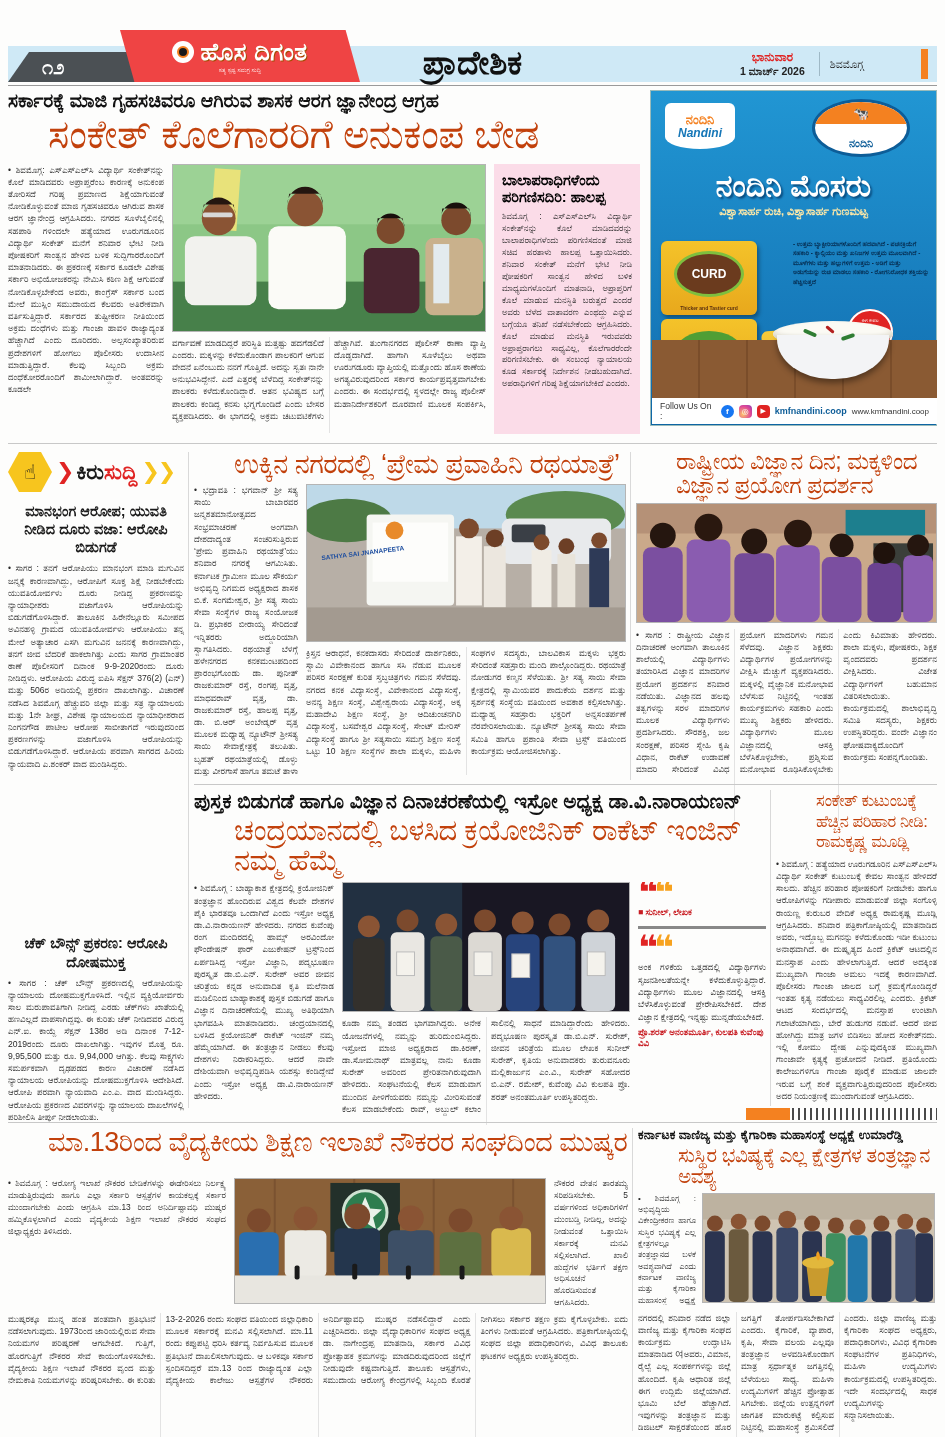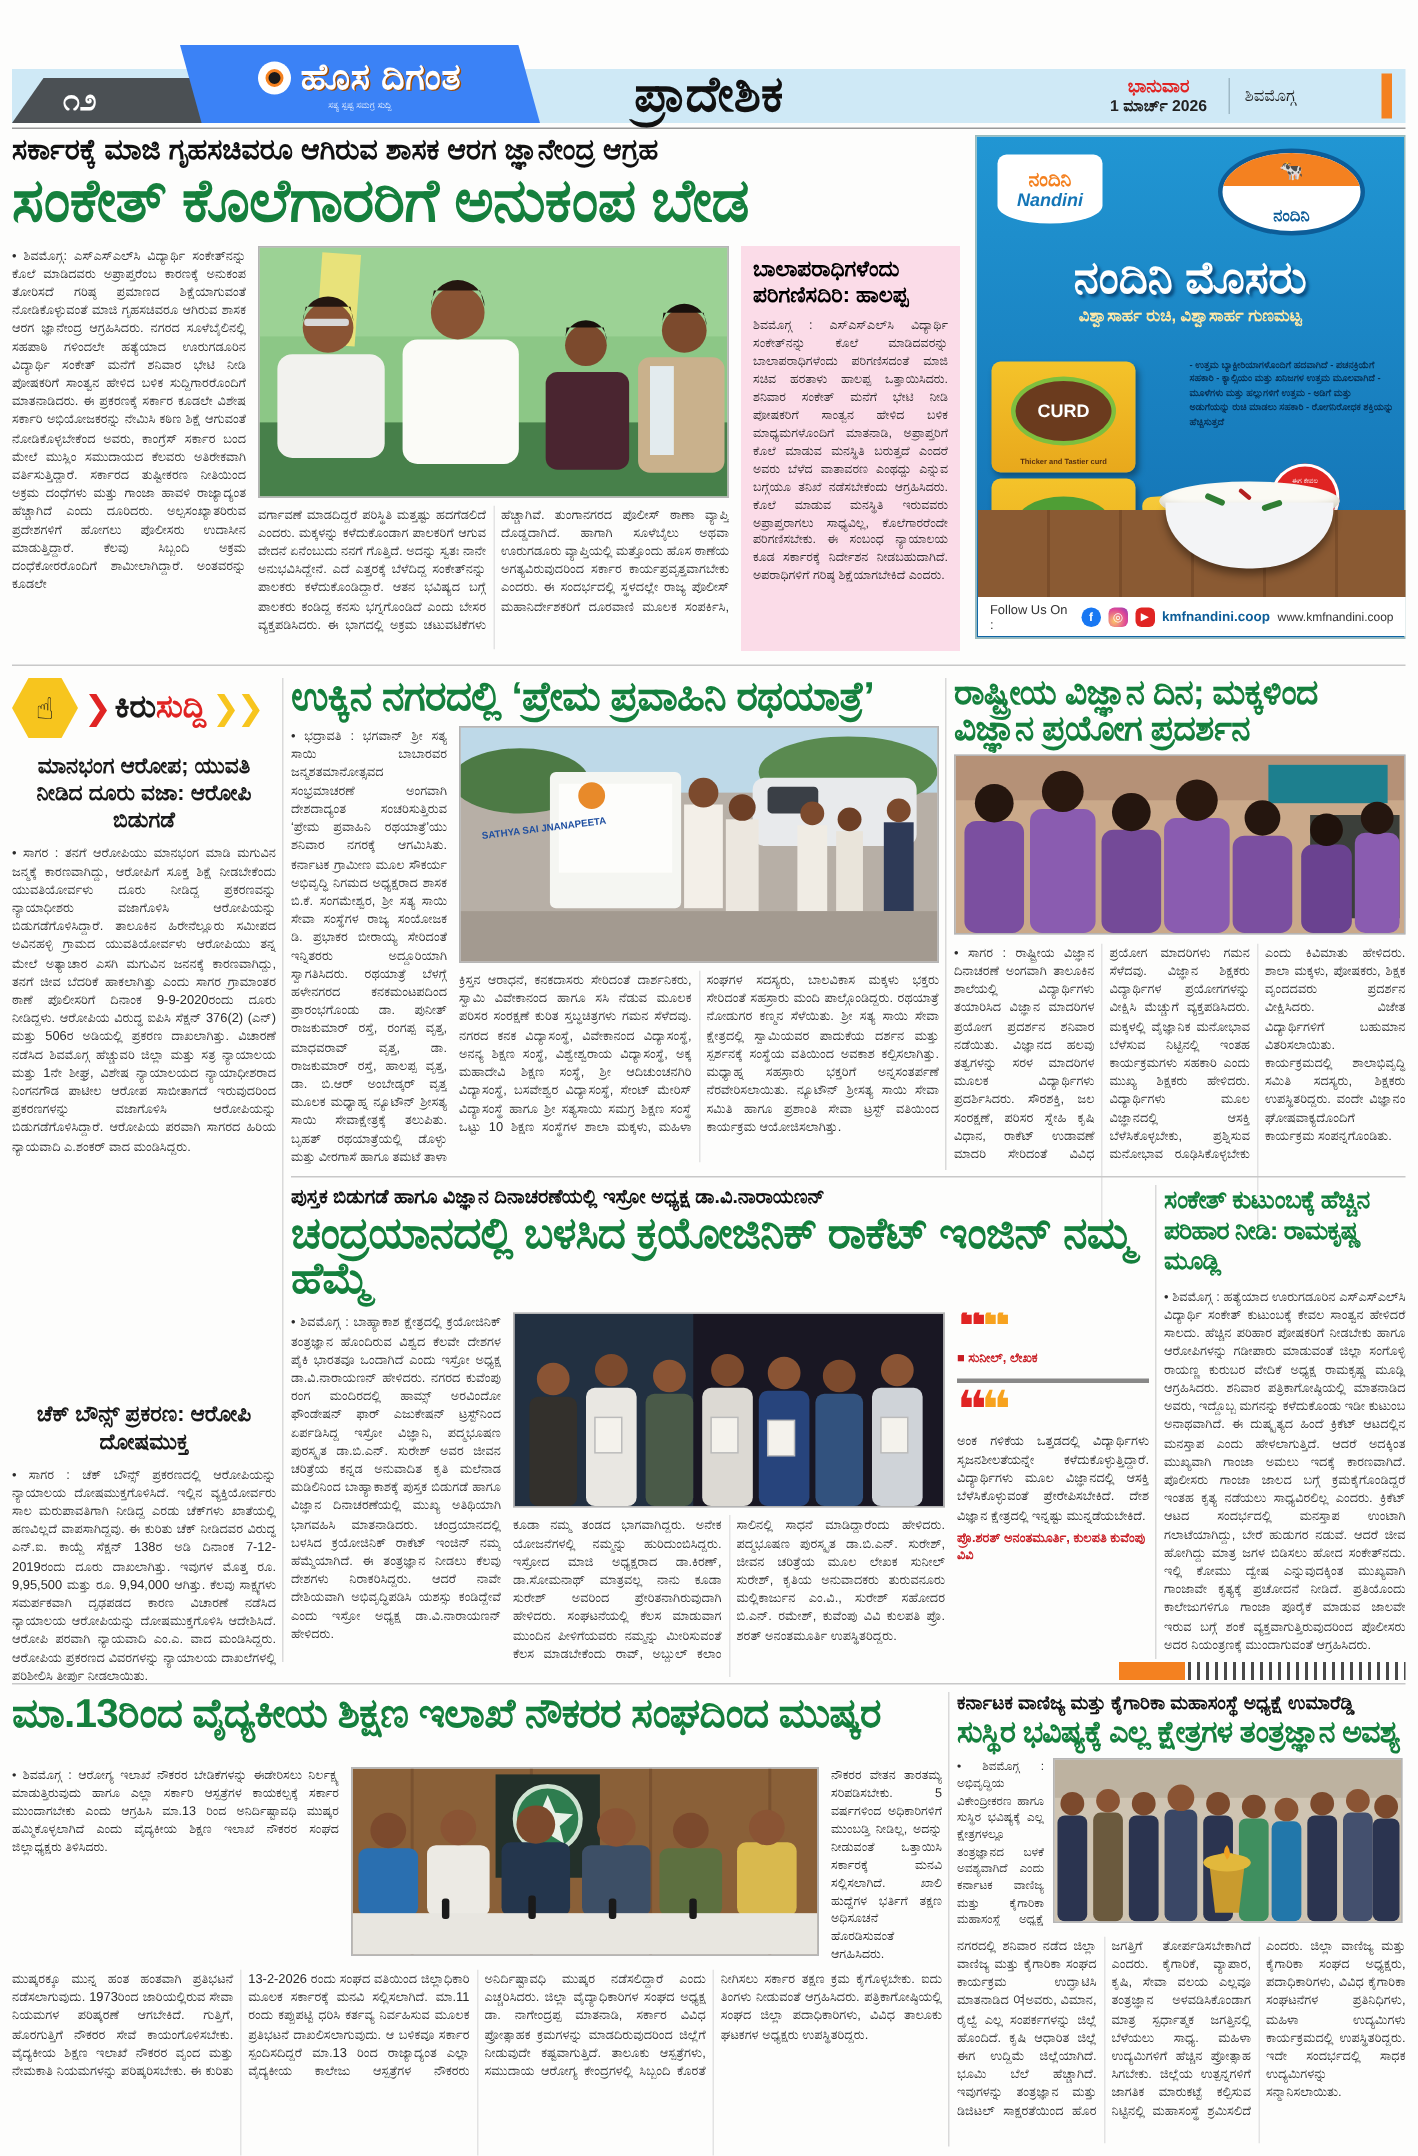--- a/index.html
+++ b/index.html
@@ -10,39 +10,39 @@
   }
   .abs{position:absolute;}
   .ruleh{position:absolute;height:1px;background:#c8c8c8;}
   .rulev{position:absolute;width:1px;background:#d9d9d9;}
 
   
   .hdr-bar{left:8px;top:46px;width:929px;height:36px;background:#cfe9f6;}
   .pagenum-tab{left:8px;top:52px;width:150px;height:30px;background:#4b5054;
     clip-path:polygon(0 100%,14% 0,100% 0,100% 100%);
     color:#fff;font-weight:bold;font-size:20px;display:flex;align-items:center;padding-left:34px;box-sizing:border-box;}
-  .masthead{left:120px;top:30px;width:240px;height:52px;background:#3b82f6;
+  .masthead{left:120px;top:30px;width:240px;height:52px;background:#ef4444;
     clip-path:polygon(0 0,94% 0,100% 100%,6% 100%);
     display:flex;flex-direction:column;align-items:center;justify-content:center;color:#fff;}
   .masthead .mh-row{display:flex;align-items:center;gap:6px;}
   .mh-logo{width:22px;height:22px;border-radius:50%;background:#fff;position:relative;flex:0 0 auto;}
   .mh-logo:after{content:"";position:absolute;left:5px;top:5px;width:12px;height:12px;border-radius:50%;background:#1a1a1a;border:2px solid #f48120;box-sizing:border-box;}
   .mh-title{font-size:24px;font-weight:800;letter-spacing:.5px;text-shadow:1px 1px 0 #a34d00;}
   .mh-tag{font-size:6px;opacity:.9;margin-top:1px;}
   .section-title{left:0;top:44px;width:945px;text-align:center;font-size:33px;font-weight:800;color:#111;}
   .hdr-right{left:740px;top:49px;width:188px;height:30px;display:flex;align-items:center;font-size:11px;}
   .hdr-day{color:#e02423;font-weight:800;text-align:center;line-height:1.15;font-size:12px;}
   .hdr-day small{display:block;color:#222;font-weight:700;font-size:10.5px;}
   .hdr-sep{width:1px;height:24px;background:#9fb9c6;margin:0 10px 0 14px;}
   .hdr-ed{font-weight:400;font-size:11px;color:#222;}
   .hdr-orange{position:absolute;right:0;top:0;width:7px;height:30px;background:#f48120;}
 
   
   .kick{font-weight:800;color:#111;}
-  .headline{font-weight:700;color:#15803d;line-height:1.04;letter-spacing:-.5px;}
+  .headline{font-weight:400;color:#c2410c;line-height:1.04;letter-spacing:-.5px;margin-left:40px;}
   .bt{font-size:8.6px;line-height:1.42;text-align:justify;color:#2a2a2a;overflow:hidden;}
   .c2{column-count:2;column-gap:10px;column-rule:1px solid #e3e3e3;}
   .c3{column-count:3;column-gap:10px;column-rule:1px solid #e3e3e3;}
   .c4{column-count:4;column-gap:10px;column-rule:1px solid #e3e3e3;}
   .photo{background:#ccc;overflow:hidden;position:relative;border:1px solid #b5b5b5;box-sizing:border-box;}
   .photo svg{display:block;width:100%;height:100%;}
 
   
   .pinkbox{background:#fbdce8;padding:8px 8px;box-sizing:border-box;overflow:hidden;}
   .pinkbox .pb-title{font-size:14.5px;font-weight:800;line-height:1.2;margin-bottom:5px;color:#000;}
@@ -294,21 +294,21 @@
           <circle cx="283" cy="42" r="11" fill="#25160f"></circle>
       </g>
     </svg>
   </div>
   <div class="bt c3" style="height:192px;margin-top:6px;">• ಸಾಗರ : ರಾಷ್ಟ್ರೀಯ ವಿಜ್ಞಾನ ದಿನಾಚರಣೆ ಅಂಗವಾಗಿ ತಾಲೂಕಿನ ಶಾಲೆಯಲ್ಲಿ ವಿದ್ಯಾರ್ಥಿಗಳು ತಯಾರಿಸಿದ ವಿಜ್ಞಾನ ಮಾದರಿಗಳ ಪ್ರಯೋಗ ಪ್ರದರ್ಶನ ಶನಿವಾರ ನಡೆಯಿತು. ವಿಜ್ಞಾನದ ಹಲವು ತತ್ವಗಳನ್ನು ಸರಳ ಮಾದರಿಗಳ ಮೂಲಕ ವಿದ್ಯಾರ್ಥಿಗಳು ಪ್ರದರ್ಶಿಸಿದರು. ಸೌರಶಕ್ತಿ, ಜಲ ಸಂರಕ್ಷಣೆ, ಪರಿಸರ ಸ್ನೇಹಿ ಕೃಷಿ ವಿಧಾನ, ರಾಕೆಟ್ ಉಡಾವಣೆ ಮಾದರಿ ಸೇರಿದಂತೆ ವಿವಿಧ ಪ್ರಯೋಗ ಮಾದರಿಗಳು ಗಮನ ಸೆಳೆದವು. ವಿಜ್ಞಾನ ಶಿಕ್ಷಕರು ವಿದ್ಯಾರ್ಥಿಗಳ ಪ್ರಯೋಗಗಳನ್ನು ವೀಕ್ಷಿಸಿ ಮೆಚ್ಚುಗೆ ವ್ಯಕ್ತಪಡಿಸಿದರು. ಮಕ್ಕಳಲ್ಲಿ ವೈಜ್ಞಾನಿಕ ಮನೋಭಾವ ಬೆಳೆಸುವ ನಿಟ್ಟಿನಲ್ಲಿ ಇಂತಹ ಕಾರ್ಯಕ್ರಮಗಳು ಸಹಕಾರಿ ಎಂದು ಮುಖ್ಯ ಶಿಕ್ಷಕರು ಹೇಳಿದರು. ವಿದ್ಯಾರ್ಥಿಗಳು ಮೂಲ ವಿಜ್ಞಾನದಲ್ಲಿ ಆಸಕ್ತಿ ಬೆಳೆಸಿಕೊಳ್ಳಬೇಕು, ಪ್ರಶ್ನಿಸುವ ಮನೋಭಾವ ರೂಢಿಸಿಕೊಳ್ಳಬೇಕು ಎಂದು ಕಿವಿಮಾತು ಹೇಳಿದರು. ಶಾಲಾ ಮಕ್ಕಳು, ಪೋಷಕರು, ಶಿಕ್ಷಕ ವೃಂದದವರು ಪ್ರದರ್ಶನ ವೀಕ್ಷಿಸಿದರು. ವಿಜೇತ ವಿದ್ಯಾರ್ಥಿಗಳಿಗೆ ಬಹುಮಾನ ವಿತರಿಸಲಾಯಿತು. ಕಾರ್ಯಕ್ರಮದಲ್ಲಿ ಶಾಲಾಭಿವೃದ್ಧಿ ಸಮಿತಿ ಸದಸ್ಯರು, ಶಿಕ್ಷಕರು ಉಪಸ್ಥಿತರಿದ್ದರು. ವಂದೇ ವಿಜ್ಞಾನಂ ಘೋಷವಾಕ್ಯದೊಂದಿಗೆ ಕಾರ್ಯಕ್ರಮ ಸಂಪನ್ನಗೊಂಡಿತು.</div>
 </div>
 
 <div class="ruleh" style="left:194px;top:784px;width:743px;"></div>
 
 <div class="abs" style="left:194px;top:790px;width:572px;height:316px;">
-  <div class="kick" style="font-size:13px;">ಪುಸ್ತಕ ಬಿಡುಗಡೆ ಹಾಗೂ ವಿಜ್ಞಾನ ದಿನಾಚರಣೆಯಲ್ಲಿ ಇಸ್ರೋ ಅಧ್ಯಕ್ಷ ಡಾ.ವಿ.ನಾರಾಯಣನ್</div>
+  <div class="kick" style="font-size:20px;">ಪುಸ್ತಕ ಬಿಡುಗಡೆ ಹಾಗೂ ವಿಜ್ಞಾನ ದಿನಾಚರಣೆಯಲ್ಲಿ ಇಸ್ರೋ ಅಧ್ಯಕ್ಷ ಡಾ.ವಿ.ನಾರಾಯಣನ್</div>
   <div class="headline" style="font-size:29px;margin-top:2px;">ಚಂದ್ರಯಾನದಲ್ಲಿ ಬಳಸಿದ ಕ್ರಯೋಜಿನಿಕ್ ರಾಕೆಟ್ ಇಂಜಿನ್ ನಮ್ಮ ಹೆಮ್ಮೆ</div>
   <div style="display:flex;gap:8px;margin-top:7px;height:244px;">
     <div class="bt" style="width:140px;flex:0 0 auto;">• ಶಿವಮೊಗ್ಗ : ಬಾಹ್ಯಾಕಾಶ ಕ್ಷೇತ್ರದಲ್ಲಿ ಕ್ರಯೋಜಿನಿಕ್ ತಂತ್ರಜ್ಞಾನ ಹೊಂದಿರುವ ವಿಶ್ವದ ಕೆಲವೇ ದೇಶಗಳ ಪೈಕಿ ಭಾರತವೂ ಒಂದಾಗಿದೆ ಎಂದು ಇಸ್ರೋ ಅಧ್ಯಕ್ಷ ಡಾ.ವಿ.ನಾರಾಯಣನ್ ಹೇಳಿದರು. ನಗರದ ಕುವೆಂಪು ರಂಗ ಮಂದಿರದಲ್ಲಿ ಹಾಮ್ಸ್ ಅರವಿಂದೋ ಫೌಂಡೇಷನ್ ಫಾರ್ ಎಜುಕೇಷನ್ ಟ್ರಸ್ಟ್‌ನಿಂದ ಏರ್ಪಡಿಸಿದ್ದ ಇಸ್ರೋ ವಿಜ್ಞಾನಿ, ಪದ್ಮಭೂಷಣ ಪುರಸ್ಕೃತ ಡಾ.ಬಿ.ಎನ್. ಸುರೇಶ್ ಅವರ ಜೀವನ ಚರಿತ್ರೆಯ ಕನ್ನಡ ಅನುವಾದಿತ ಕೃತಿ ಮಲೆನಾಡ ಮಡಿಲಿನಿಂದ ಬಾಹ್ಯಾಕಾಶಕ್ಕೆ ಪುಸ್ತಕ ಬಿಡುಗಡೆ ಹಾಗೂ ವಿಜ್ಞಾನ ದಿನಾಚರಣೆಯಲ್ಲಿ ಮುಖ್ಯ ಅತಿಥಿಯಾಗಿ ಭಾಗವಹಿಸಿ ಮಾತನಾಡಿದರು. ಚಂದ್ರಯಾನದಲ್ಲಿ ಬಳಸಿದ ಕ್ರಯೋಜಿನಿಕ್ ರಾಕೆಟ್ ಇಂಜಿನ್ ನಮ್ಮ ಹೆಮ್ಮೆಯಾಗಿದೆ. ಈ ತಂತ್ರಜ್ಞಾನ ನೀಡಲು ಕೆಲವು ದೇಶಗಳು ನಿರಾಕರಿಸಿದ್ದರು. ಆದರೆ ನಾವೇ ದೇಶಿಯವಾಗಿ ಅಭಿವೃದ್ಧಿಪಡಿಸಿ ಯಶಸ್ಸು ಕಂಡಿದ್ದೇವೆ ಎಂದು ಇಸ್ರೋ ಅಧ್ಯಕ್ಷ ಡಾ.ವಿ.ನಾರಾಯಣನ್ ಹೇಳಿದರು.</div>
     <div style="width:288px;display:flex;flex-direction:column;gap:5px;">
       <div class="photo" style="width:288px;height:130px;">
         <svg viewBox="0 0 288 130" preserveAspectRatio="none">
           <rect width="288" height="130" fill="#191723"></rect>
           <rect x="0" y="0" width="120" height="130" fill="#223041"></rect>
           <g>
             <rect x="10" y="56" width="32" height="74" rx="6" fill="#33302c"></rect>

